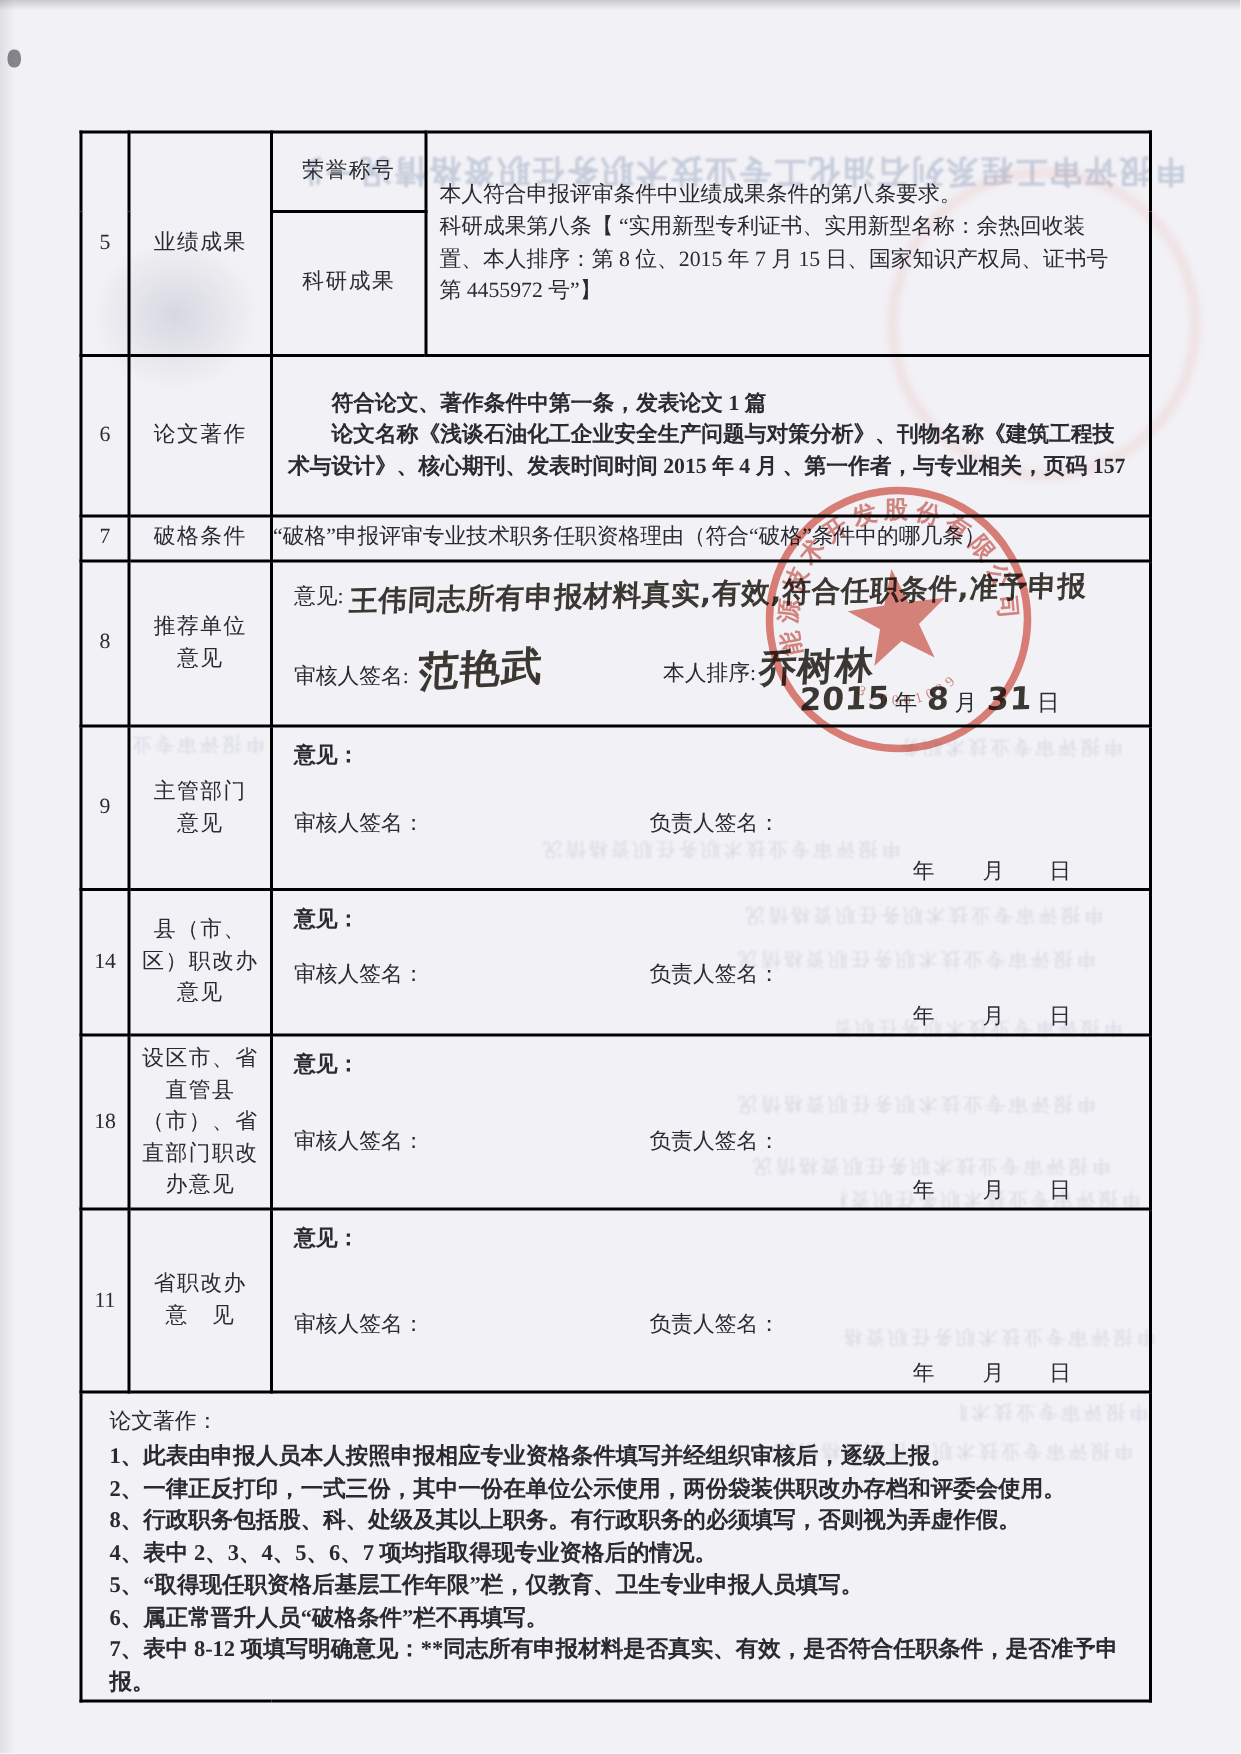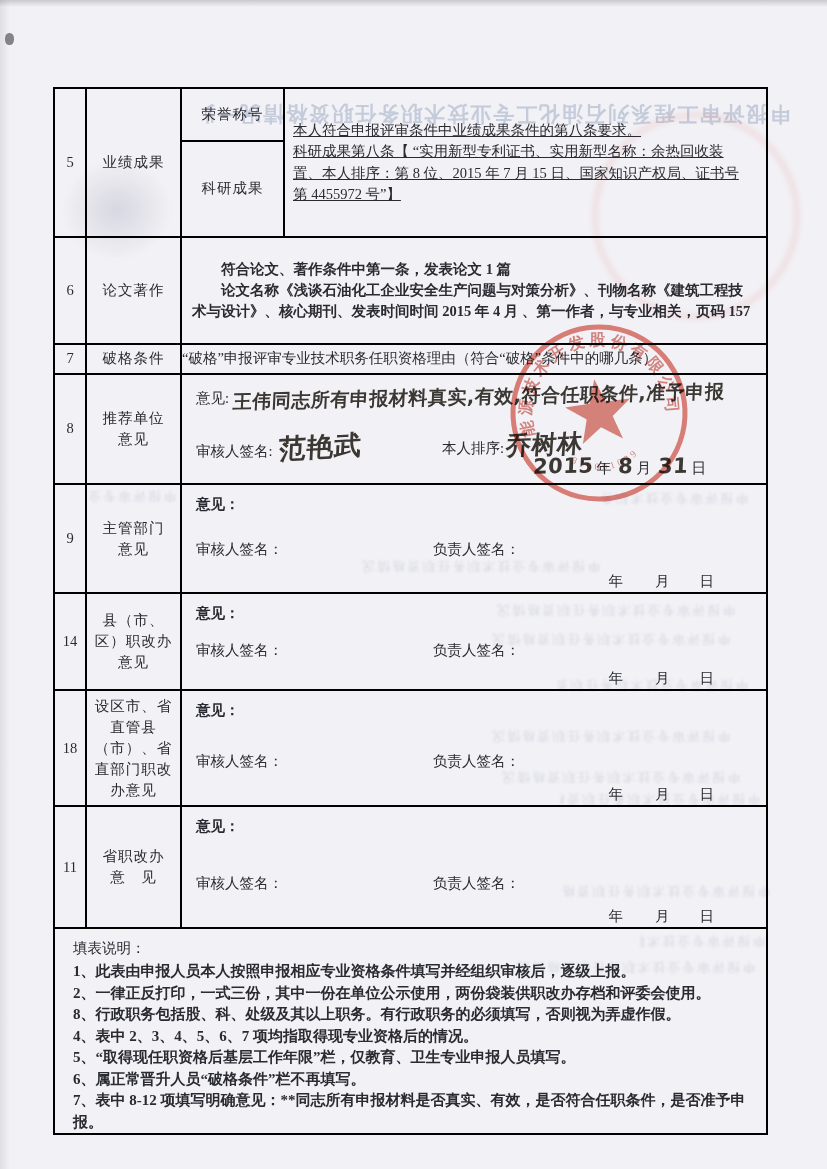--- a/index.html
+++ b/index.html
@@ -27,21 +27,21 @@
     table-layout:fixed;border:2px solid #45454f;}
   table.form td{border:2px solid #000000;padding:0;color:#2a2a32;vertical-align:middle;
     font-size:14.5px;line-height:1.45;}
   td.num{text-align:center;font-size:14px;font-family:"Liberation Serif",serif;}
   td.lbl{text-align:center;white-space:pre-line;font-size:15px;letter-spacing:1px;line-height:1.5;}
   td.sub{text-align:center;font-size:15px;letter-spacing:1px;}
   td.content{vertical-align:top;}
   .para{margin:0;padding:0 14px 0 10px;}
   .indent{text-indent:2em;font-weight:bold;}
   .r5-content{padding-top:58px;}
-  .r5-content .para{padding-left:8px;padding-right:16px;text-decoration:underline;}
+  .r5-content .para{padding-left:8px;padding-right:16px;}
   .r6-content{padding-top:22px;}
   .r7-content{padding:7px 10px 0 14px;}
 
   
   .op-label{padding:9px 0 0 14px;font-weight:bold;}
   .sign-row{display:flex;padding-left:14px;}
   .sign-row .head-lbl{margin-left:150px;}
   .date-row{text-align:right;padding-right:52px;}
   .date-row .m{margin-left:32px;} .date-row .d{margin-left:30px;}
   .mt9{margin-top:24px;} .dmt9{margin-top:11px;}
@@ -221,21 +221,21 @@
         </div>
         <div class="date-row dmt12">
           <span>年</span><span class="m">月</span><span class="d">日</span>
         </div>
       </td>
     </tr>
 
     <tr style="height:160px">
       <td class="content" colspan="4">
         <div class="notes">
-          <div class="notes-title">填表说明：</div>
+          <div class="notes-title">论文著作：</div>
           <div class="note-item">1、此表由申报人员本人按照申报相应专业资格条件填写并经组织审核后，逐级上报。</div>
           <div class="note-item">2、一律正反打印，一式三份，其中一份在单位公示使用，两份袋装供职改办存档和评委会使用。</div>
           <div class="note-item">8、行政职务包括股、科、处级及其以上职务。有行政职务的必须填写，否则视为弄虚作假。</div>
           <div class="note-item">4、表中 2、3、4、5、6、7 项均指取得现专业资格后的情况。</div>
           <div class="note-item">5、“取得现任职资格后基层工作年限”栏，仅教育、卫生专业申报人员填写。</div>
           <div class="note-item">6、属正常晋升人员“破格条件”栏不再填写。</div>
           <div class="note-item">7、表中 8-12 项填写明确意见：**同志所有申报材料是否真实、有效，是否符合任职条件，是否准予申报。</div>
         </div>
       </td>
     </tr>

